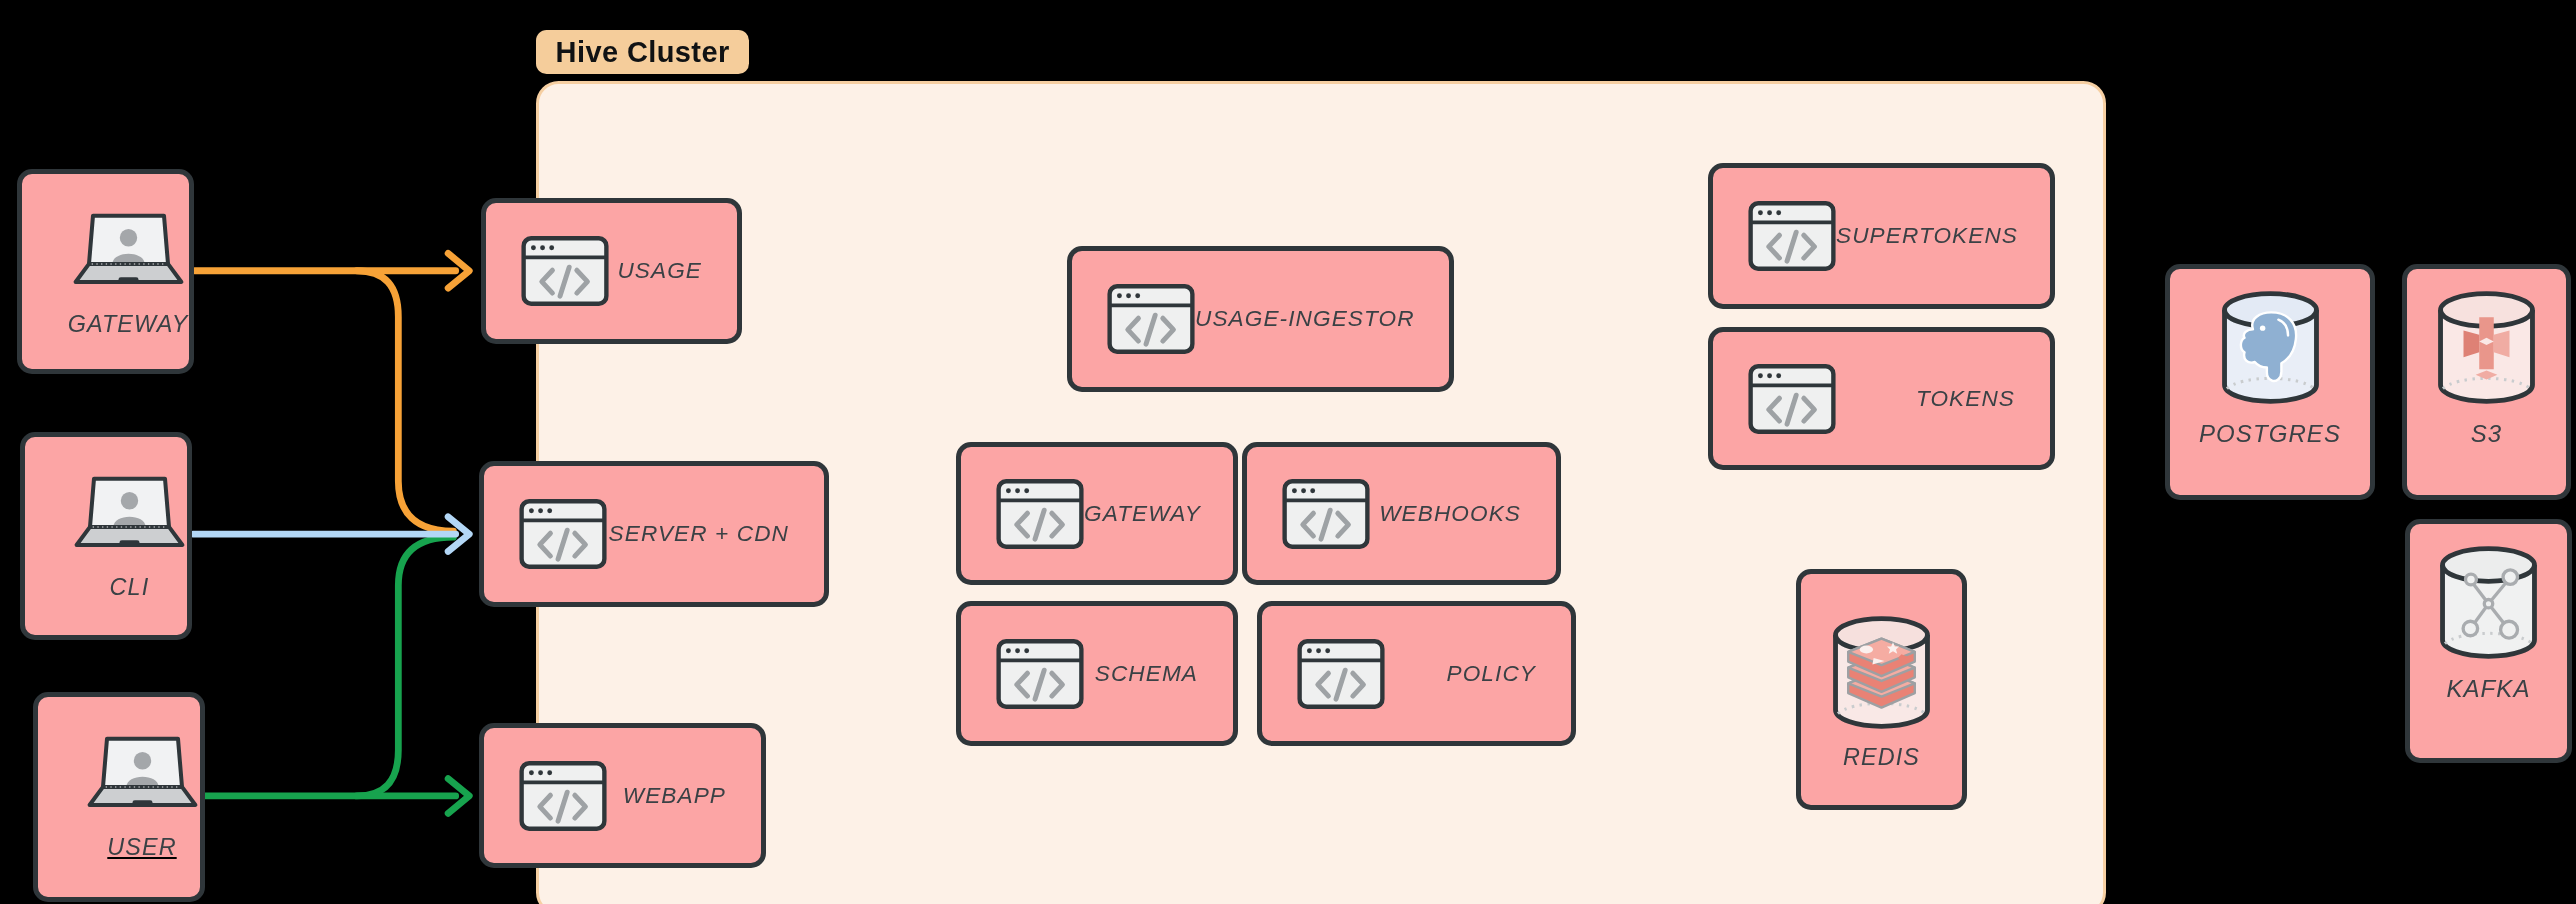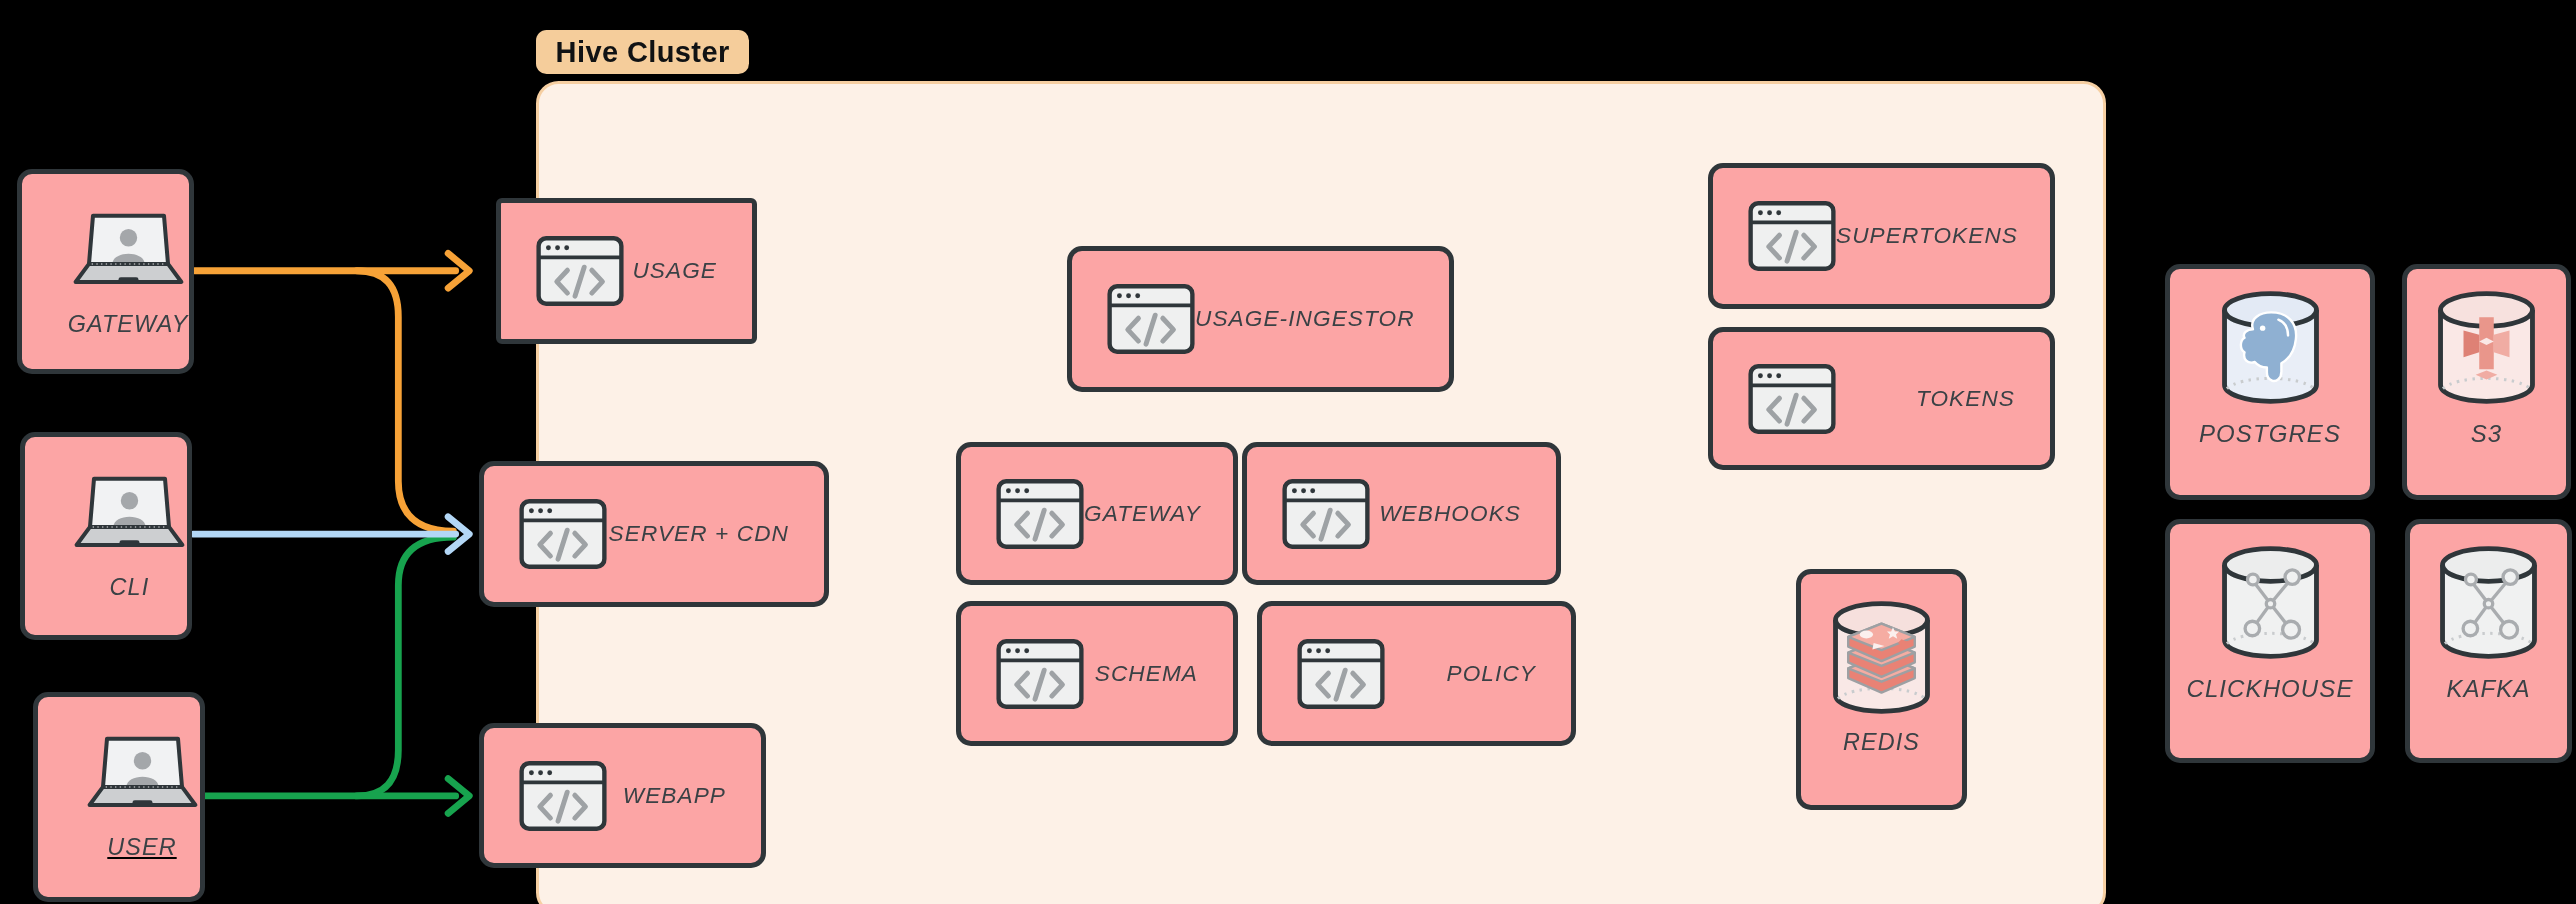--- a/index.html
+++ b/index.html
@@ -19,32 +19,32 @@
   .svc{display:flex;align-items:center;padding-left:35px;}
   .svc .win{flex:0 0 auto;}
   .svc .lbl{flex:1;text-align:right;padding-right:35px;}
   .lbl{font-style:italic;font-weight:500;color:#3A4145;letter-spacing:1.1px;font-size:22.6px;
        white-space:nowrap;}
   .stack{display:flex;flex-direction:column;align-items:center;}
   .stack.client{padding-top:39px;padding-left:46px;}
   .stack.client .lbl{margin-top:22.6px;font-size:23.4px;}
   .stack.db{padding-top:18px;}
   .stack.db .lbl{margin-top:9px;font-size:24px;}
-  .stack.cache{padding-top:23px;text-align:center;}
+  .stack.cache{padding-top:38px;text-align:center;}
   .stack.cache .lbl{margin-top:7.5px;font-size:23.4px;}
 
   .win{width:88px;height:70px;}
   .laptop{width:115px;height:75px;}
   .cyl{width:103px;height:124px;}
 
   
   .p-gateway{left:16.6px;top:148px;width:177px;height:205px;}
   .p-cli{left:20.4px;top:411px;width:172px;height:208px;}
   .p-user{left:33px;top:671px;width:172px;height:210px;text-decoration:underline;}
-  .p-usage{left:496px;top:177px;width:261px;height:146px;border-radius:6px;}
+  .p-usage{left:481px;top:177px;width:261px;height:146px;}
   .p-server{left:479px;top:440px;width:350px;height:146px;}
   .p-webapp{left:479px;top:702px;width:287px;height:145px;}
   .p-ingestor{left:1067px;top:225px;width:387px;height:146px;}
   .p-emails{left:956px;top:421px;width:282px;height:143px;}
   .p-webhooks{left:1242px;top:421px;width:319px;height:143px;}
   .p-schema{left:956px;top:580px;width:282px;height:145px;}
   .p-policy{left:1257px;top:580px;width:319px;height:145px;}
   .p-supertokens{left:1708px;top:142px;width:347px;height:146px;}
   .p-tokens{left:1708px;top:306px;width:347px;height:143px;}
   .p-redis{left:1796px;top:548px;width:171px;height:241px;}
@@ -252,27 +252,21 @@
         <use href="#ic-db-postgres"></use>
       </svg>
     <span class="lbl">POSTGRES</span>
   </div>
   <div class="node stack db p-s3">
     <svg class="cyl" viewBox="0 0 170 205">
         <use href="#ic-db-s3"></use>
       </svg>
     <span class="lbl">S3</span>
   </div>
-  <div class="node stack db p-clickhouse">
+  <div class="node stack db p-kafka">
     <svg class="cyl" viewBox="0 0 170 205">
         <use href="#ic-db-molecule"></use>
       </svg>
-    <span class="lbl">CLICKHOUSE</span>
-  </div>
-  <div class="node stack db p-kafka">
-    <svg class="cyl" viewBox="0 0 170 205">
-        <use href="#ic-db-molecule"></use>
-      </svg>
     <span class="lbl">KAFKA</span>
   </div>
 
 </div>
 
 
 </body></html>

